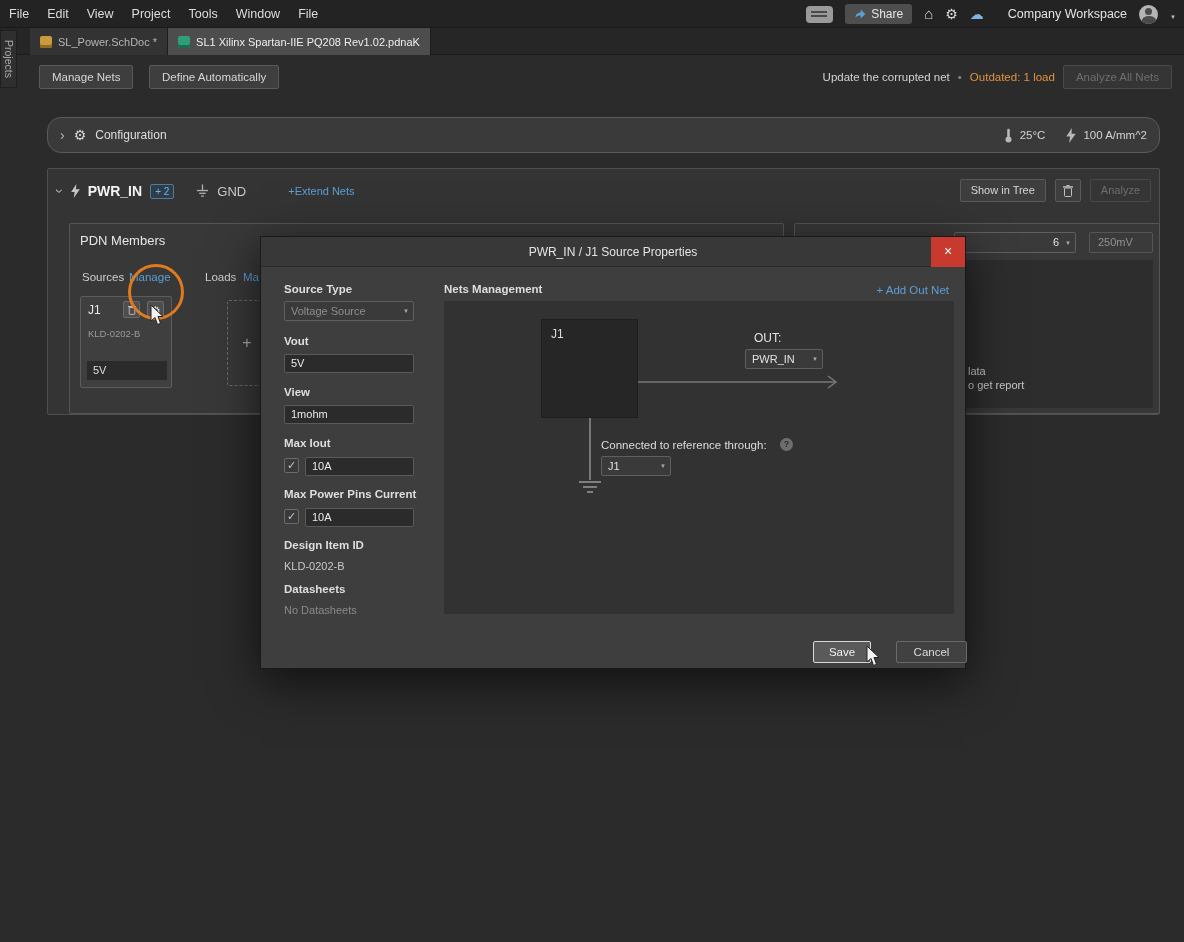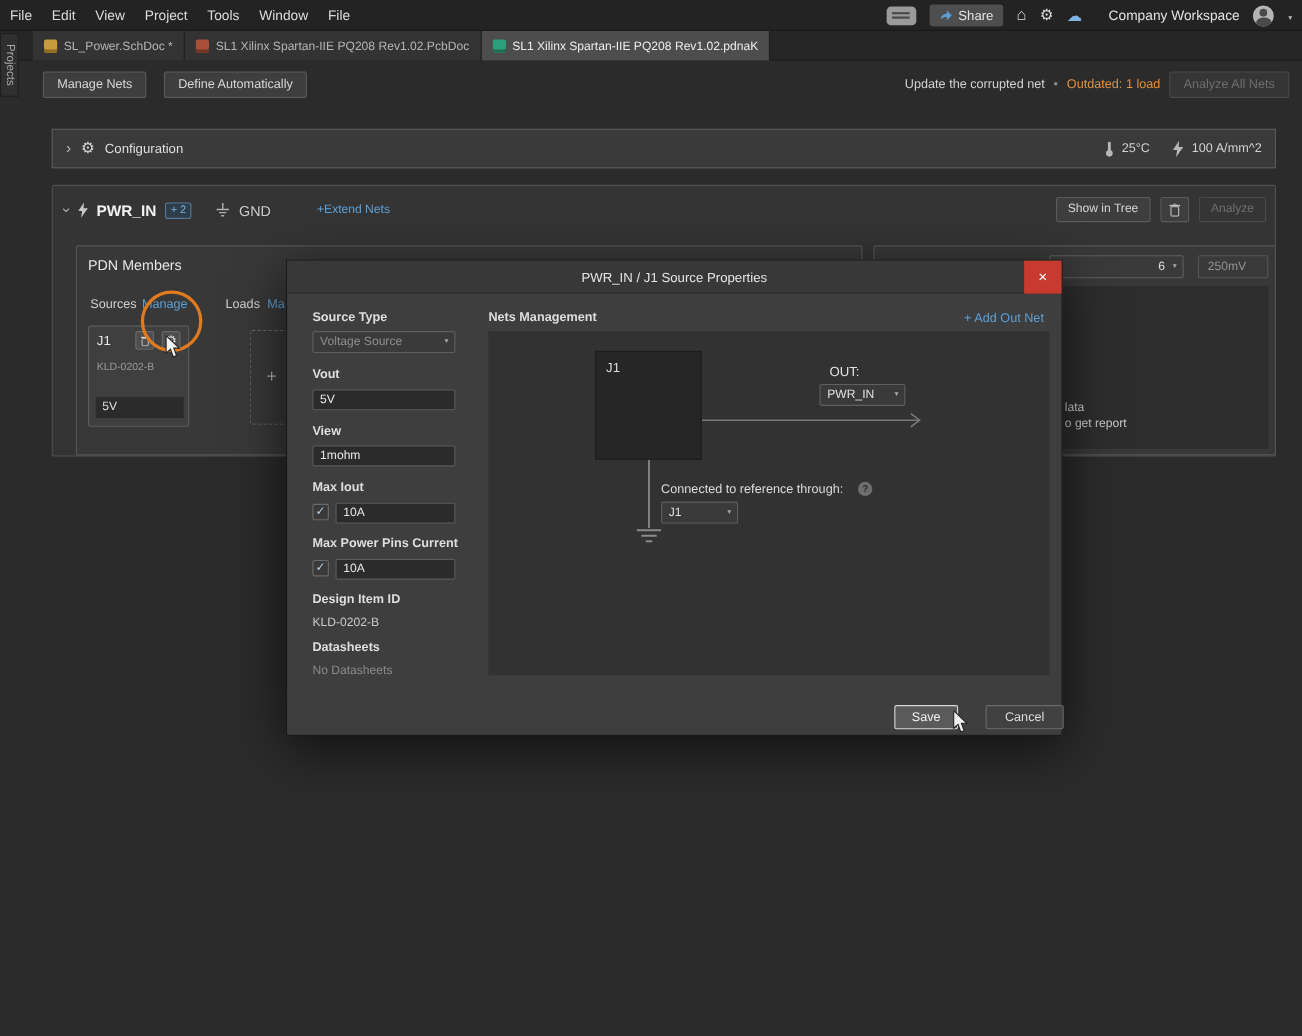--- a/index.html
+++ b/index.html
@@ -38,21 +38,21 @@
 .btn{display:inline-block;background:#3e3e3e;border:1px solid #5a5a5a;border-radius:2px;color:#d6d6d6;font-size:11.5px;height:24px;line-height:22px;padding:0 12px;text-align:center;white-space:nowrap}
 .btn.disabled{background:#353535;border-color:#494949;color:#6e6e6e}
 .btn.small{height:23px;line-height:21px;font-size:11px;padding:0 10px}
 #toolbar{position:absolute;left:39px;top:65px;width:1133px;height:24px}
 #toolbar-right{position:absolute;right:0;top:0;display:flex;align-items:center;gap:8px;height:24px}
 .link{color:#d2d2d2;font-size:11.5px}
 .bullet{color:#8a8a8a;font-size:11.5px}
 .outdated{color:#e0923f;font-size:11.5px}
 
 
-#config-bar{position:absolute;left:47px;top:117px;width:1113px;height:36px;background:#3a3a3a;border:1px solid #5a5a5a;border-radius:0;display:flex;align-items:center;padding:0 12px;gap:9px}
+#config-bar{position:absolute;left:47px;top:117px;width:1113px;height:36px;background:#3a3a3a;border:1px solid #5a5a5a;border-radius:14px;display:flex;align-items:center;padding:0 12px;gap:9px}
 .chev-right::after{content:"\203A";font-size:14px;color:#b5b5b5}
 .chev-down{display:inline-block;transform:rotate(90deg)}
 #config-label{font-size:12px;color:#dedede}
 #config-right{margin-left:auto;display:flex;align-items:center;gap:7px;font-size:11.5px;color:#d2d2d2}
 
 
 #net-section{position:absolute;left:47px;top:168px;width:1113px;height:247px;background:#343434;border:1px solid #4f4f4f;border-radius:2px}
 #net-header{position:absolute;left:0;top:0;width:100%;height:44px;display:flex;align-items:center;gap:8px;padding:0 10px}
 .net-name{font-size:14px;font-weight:bold;color:#f2f2f2}
 .badge{border:1px solid #50799c;background:#2d3d4a;color:#79b4e0;font-size:10px;padding:0 4px;height:15px;line-height:13px;border-radius:2px}
@@ -148,24 +148,20 @@
       </span>
       <span id="avatar"></span>
       <span class="caret-down"></span>
     </div>
   </div>
 
   <div id="tabbar">
     <div class="tab">
       <span class="tab-icon sch"></span>
       <span>SL_Power.SchDoc *</span>
-    </div>
-    <div class="tab">
-      <span class="tab-icon pcb"></span>
-      <span>SL1 Xilinx Spartan-IIE PQ208 Rev1.02.PcbDoc</span>
     </div>
     <div class="tab active">
       <span class="tab-icon pdn"></span>
       <span>SL1 Xilinx Spartan-IIE PQ208 Rev1.02.pdnaK</span>
     </div>
   </div>
 
   <div id="projects-tab">Projects</div>
 
   <div id="toolbar">

